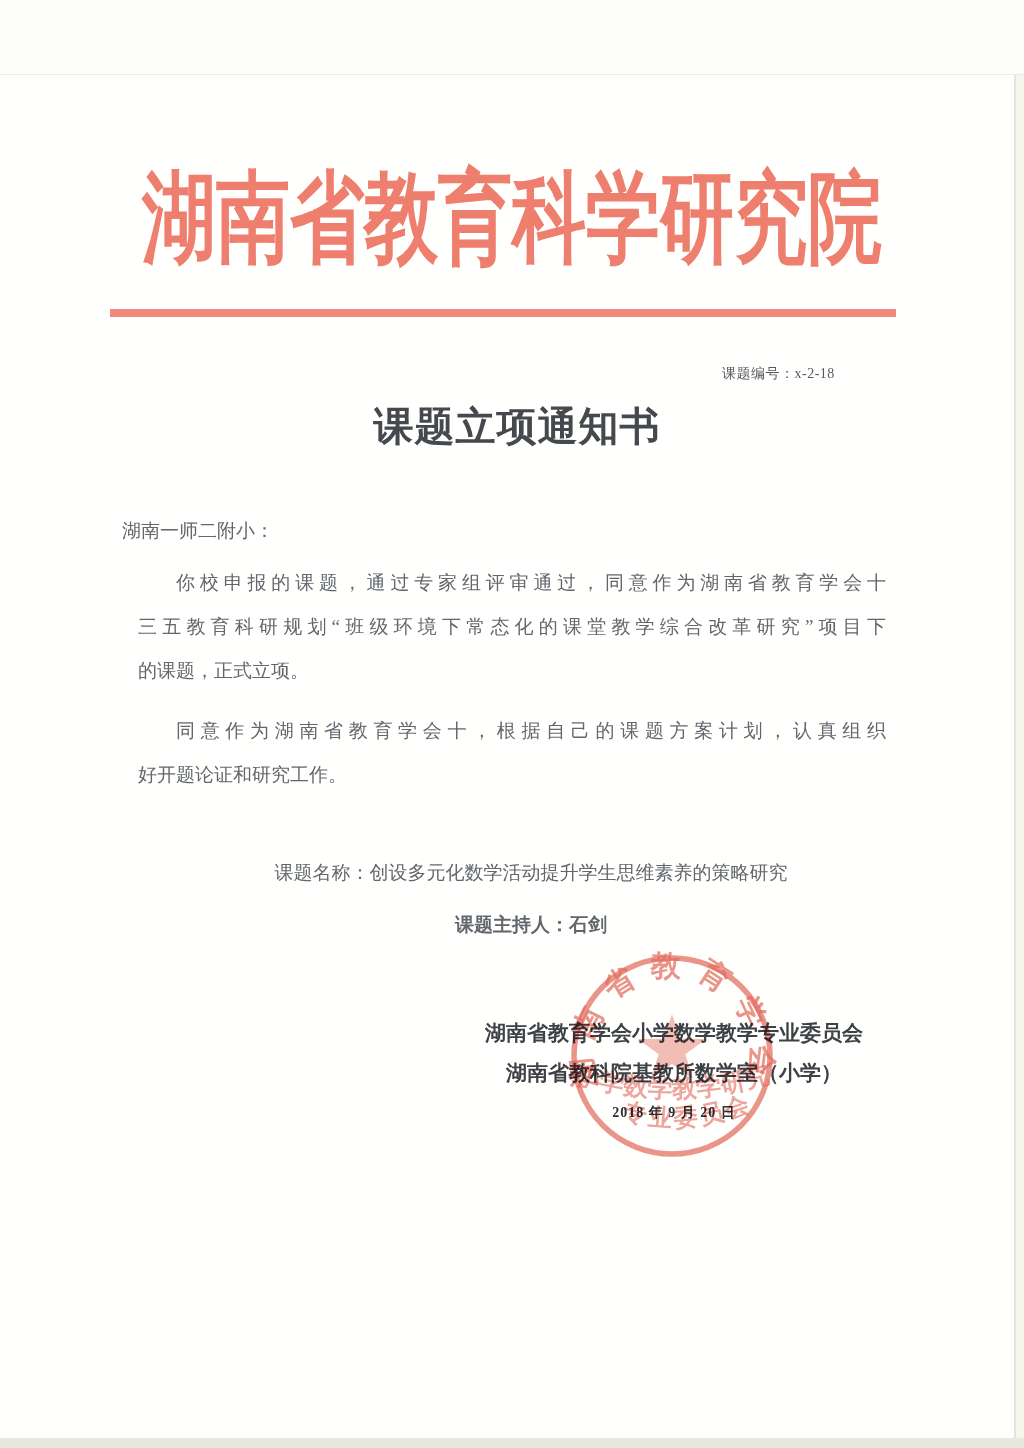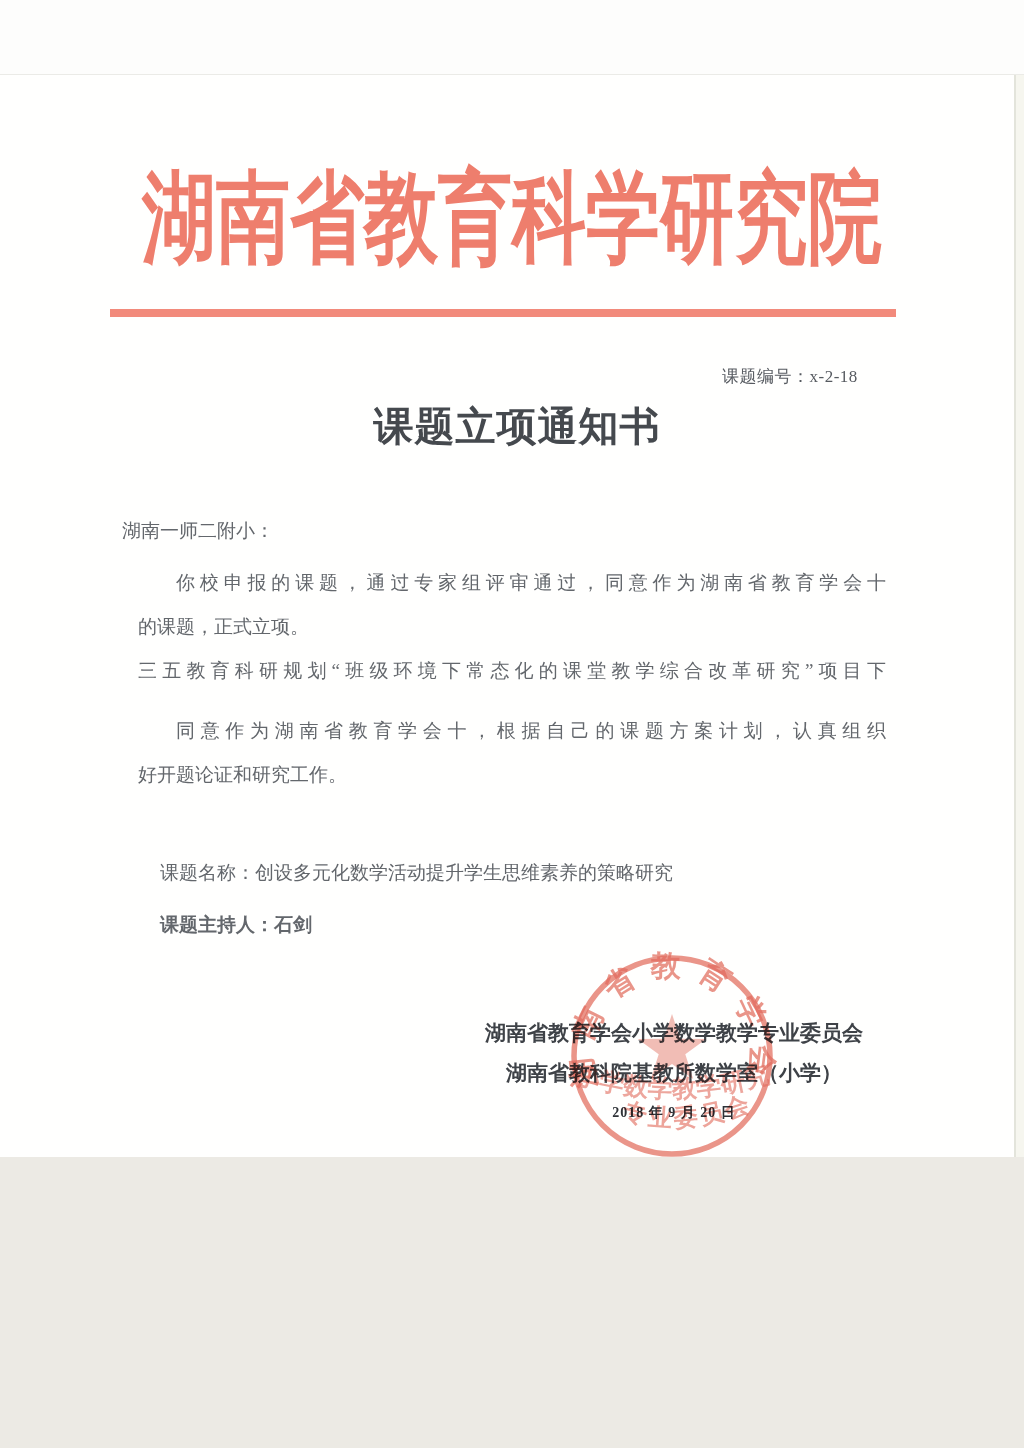--- a/index.html
+++ b/index.html
@@ -1,19 +1,19 @@
 <!DOCTYPE html>
 <html><head>
 <meta charset="utf-8">
 <style>
   html,body { margin:0; padding:0; }
   body { background:#eceae4; font-family:"Liberation Serif", serif; }
 
   .canvas {
-    position:relative; width:1024px; height:1157px;
+    position:relative; width:1024px; height:1448px;
     background:#fdfdfc; overflow:hidden;
   }
   .paper {
     position:absolute; left:0; top:75px; width:1015px; height:1363px;
     background:#fffffe;
   }
   .edge-top    { position:absolute; left:0;  top:74px;  width:1024px; height:1px;  background:#ebebe7; }
   .edge-right  { position:absolute; left:1014px; top:75px; width:2px; height:1363px; background:#e3e4db; }
   .margin-right{ position:absolute; left:1016px; top:75px; width:8px; height:1363px; background:#f6f6ef; }
   .edge-bottom { position:absolute; left:0; top:1438px; width:1024px; height:10px; background:#e7e8df; }
@@ -23,39 +23,39 @@
     text-align:center; font-size:100px; line-height:118px; font-weight:700;
     color:#ee7e6d; transform:scaleX(0.74); transform-origin:center top;
     white-space:nowrap; font-family:"Liberation Serif", serif;
   }
   .divider {
     position:absolute; left:110px; top:309px; width:786px; height:8px;
     background:#f28a7b;
   }
   .doc-number {
     position:absolute; left:722px; top:365px;
-    font-size:17px; color:#565a60; letter-spacing:0.5px;
+    font-size:14px; color:#565a60; letter-spacing:0.5px;
   }
   .doc-title {
     position:absolute; left:0; top:399px; width:1034px;
     text-align:center; font-size:40px; font-weight:700; letter-spacing:1px;
     color:#45494e; font-family:"Liberation Sans", sans-serif;
   }
 
   .body-block {
     position:absolute; left:122px; top:509px; width:780px;
     font-size:19px; line-height:44px; color:#63676c;
   }
   .para { margin:16px; }
   .para-first { margin-top:8px; }
   .line { min-height:44px; }
   .line.full { text-align:justify; text-align-last:justify; }
   .para .line:first-child { text-indent:2em; }
 
-  .field-row { margin-top:54px; text-indent:2em; }
+  .field-row { margin-top:54px; text-indent:2em;text-align:center; }
   .field-row + .field-row { margin-top:8px;font-weight:bold; }
   .field-label, .field-value { color:#63676c; }
 
   .signature {
     position:absolute; left:474px; top:1013px; width:400px;
     text-align:center; font-weight:700; color:#3e4247;
     font-size:21px; line-height:40px;
     font-family:"Liberation Sans", sans-serif;
     z-index:2;
   }
@@ -86,22 +86,22 @@
 
   <div class="doc-number">课题编号：x-2-18</div>
 
   <div class="doc-title">课题立项通知书</div>
 
   <div class="body-block">
     <div class="line">湖南一师二附小：</div>
 
     <div class="para para-first">
       <div class="line full">你校申报的课题，通过专家组评审通过，同意作为湖南省教育学会十</div>
+      <div class="line full">三五教育科研规划“班级环境下常态化的课堂教学综合改革研究”项目下</div>
       <div class="line">的课题，正式立项。</div>
-      <div class="line full">三五教育科研规划“班级环境下常态化的课堂教学综合改革研究”项目下</div>
     </div>
 
     <div class="para">
       <div class="line full">同意作为湖南省教育学会十，根据自己的课题方案计划，认真组织</div>
       <div class="line">好开题论证和研究工作。</div>
     </div>
 
     <div class="field-row">
       <span class="field-label">课题名称：</span><span class="field-value">创设多元化数学活动提升学生思维素养的策略研究</span>
     </div>

